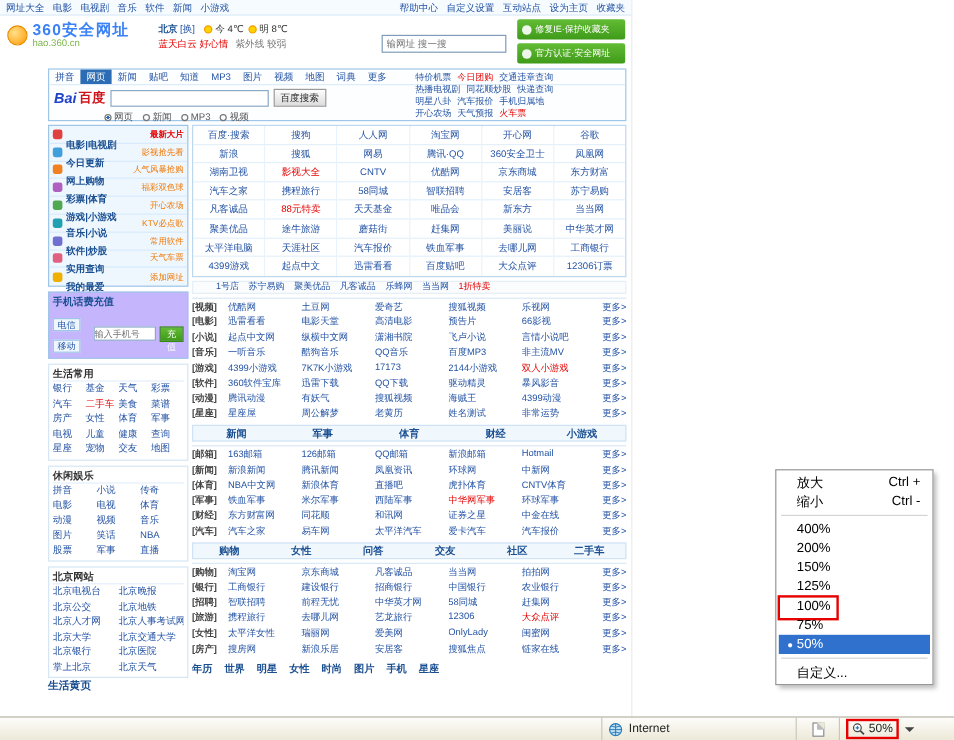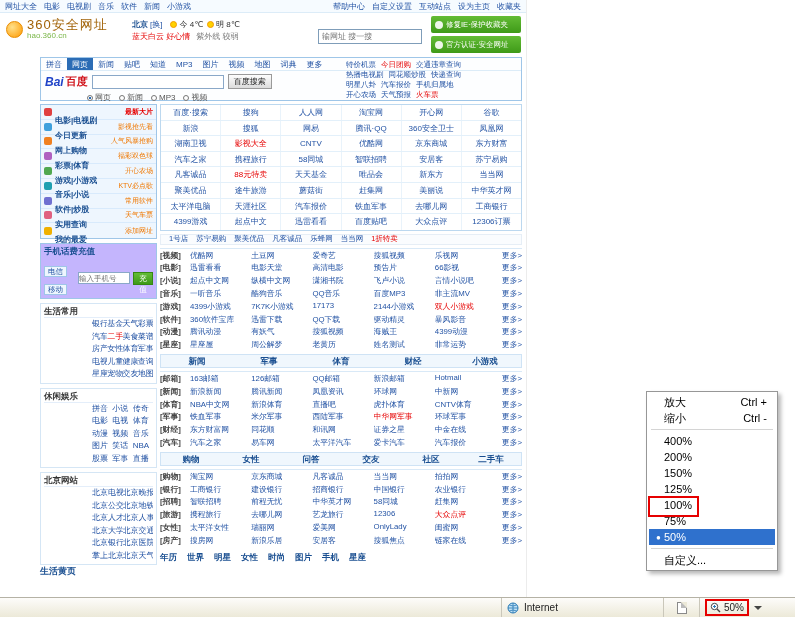--- a/index.html
+++ b/index.html
@@ -16,21 +16,21 @@
   .page { position:absolute; left:0; top:0; width:527px; height:597px; background:#fff; border-right:1px solid #ececec; }
 
   .topnav { position:absolute; left:0; top:0; width:100%; height:13px; display:flex; justify-content:space-between;
             padding:1px 5px 0 5px; font-size:8px; background:#f6fbff; border-bottom:1px solid #dcecf8; }
   .topnav div { display:flex; gap:7px; }
   .toplink { color:#2353a4; white-space:nowrap; }
 
   .header { position:absolute; left:0; top:13px; width:100%; height:44px; }
   .logo { position:absolute; left:6px; top:5px; display:flex; align-items:center; gap:4px; }
   .logo-ico { width:17px; height:17px; border-radius:50%; background:radial-gradient(circle at 35% 35%, #ffe08a, #ff9a00); border:1px solid #e98c00; }
-  .logo-title { font-size:13px; font-weight:normal; color:#a16207; letter-spacing:1px; line-height:13px; }
+  .logo-title { font-size:13px; font-weight:bold; color:#3b82f6; letter-spacing:1px; line-height:13px; }
   .logo-sub { font-size:8px; color:#7ab648; line-height:9px; }
 
   .weather { position:absolute; left:132px; top:6px; width:180px; font-size:8px; color:#333; line-height:12px; }
   .weather .city { font-weight:bold; color:#1a4f91; margin-right:2px; }
   .weather .city-link { color:#2353a4; margin-right:4px; }
   .sun { display:inline-block; width:7px; height:7px; border-radius:50%; background:#ffd200; border:1px solid #f49b00; margin:0 2px -1px 4px; }
   .wtip { color:#e60000; }
   .wextra { color:#777; margin-left:6px; }
 
   .url-input { position:absolute; left:318px; top:16px; width:104px; height:15px; font-size:8px; border:1px solid #7f9db9; padding:0 3px; color:#444; }
@@ -70,33 +70,33 @@
 
   .phone-box { margin-top:4px; border:1px solid #9fc6e8; padding:2px 3px; background:#c4b5fd; }
   .pb-title { font-size:8.5px; font-weight:bold; color:#1a4f91; }
   .pb-row { display:flex; align-items:center; gap:3px; margin-top:2px; }
   .pb-tab { font-size:7.5px; border:1px solid #9fc6e8; background:#eef6fe; color:#2353a4; padding:0 3px; line-height:11px; }
   .pb-input { width:52px; height:12px; font-size:7.5px; border:1px solid #8aa8c8; }
   .pb-btn { height:13px; font-size:7.5px; background:linear-gradient(#63bc35,#3e9a18); color:#fff; border:1px solid #358812; padding:0 4px; line-height:11px; }
 
   .lbox { margin-top:4px; border:1px solid #d5e6f5; padding:1px 3px 2px 3px; }
   .lbox-title { font-size:8.5px; font-weight:bold; color:#333; border-bottom:1px solid #e4eefa; line-height:12px; }
-  .lrow { display:flex;margin-left:48px; }
+  .lrow { display:flex; }
   .llink { flex:1; font-size:8px; color:#2353a4; line-height:12.5px; white-space:nowrap; overflow:hidden; }
   .side-footer { margin-top:0; font-size:9px; font-weight:bold; color:#1a4f91; }
 
   
   .main { position:absolute; left:160px; top:104px; width:362px; }
   .sites { border:1px solid #bcd8ef; }
   .srow { display:flex; height:15.6px; border-bottom:1px solid #e3f0fa; }
   .srow:last-child { border-bottom:none; }
   .scell { flex:1; font-size:8px; color:#2353a4; text-align:center; line-height:15.6px; border-right:1px solid #e9f3fb; white-space:nowrap; overflow:hidden; }
   .scell:last-child { border-right:none; }
 
-  .promo-strip { margin-top:3px; height:11px; display:flex; align-items:center; gap:8px; padding:0 8px;
+  .promo-strip { margin-top:3px; height:11px; display:flex; align-items:center; gap:8px; padding:0 19px;
                  background:#fafcfe; border:1px solid #e6eef6; font-size:7.5px; }
   .strip-link { color:#2353a4; white-space:nowrap; }
 
   .catblock { margin-top:3px; border-top:1px solid #d9e9f7; }
   .crow { display:flex; align-items:center; height:12.8px; font-size:7.8px; }
   .ctag { flex:none; width:30px; color:#444; font-weight:bold; }
   .clinks { flex:1; display:flex; overflow:hidden; }
   .clink { flex:1; color:#2353a4; white-space:nowrap; overflow:hidden; }
   .more { flex:none; width:26px; color:#2353a4; text-align:right; }
   .cat-header { display:flex; height:14px; margin-top:3px; background:#f0f7fd; border:1px solid #cfe3f5; }

